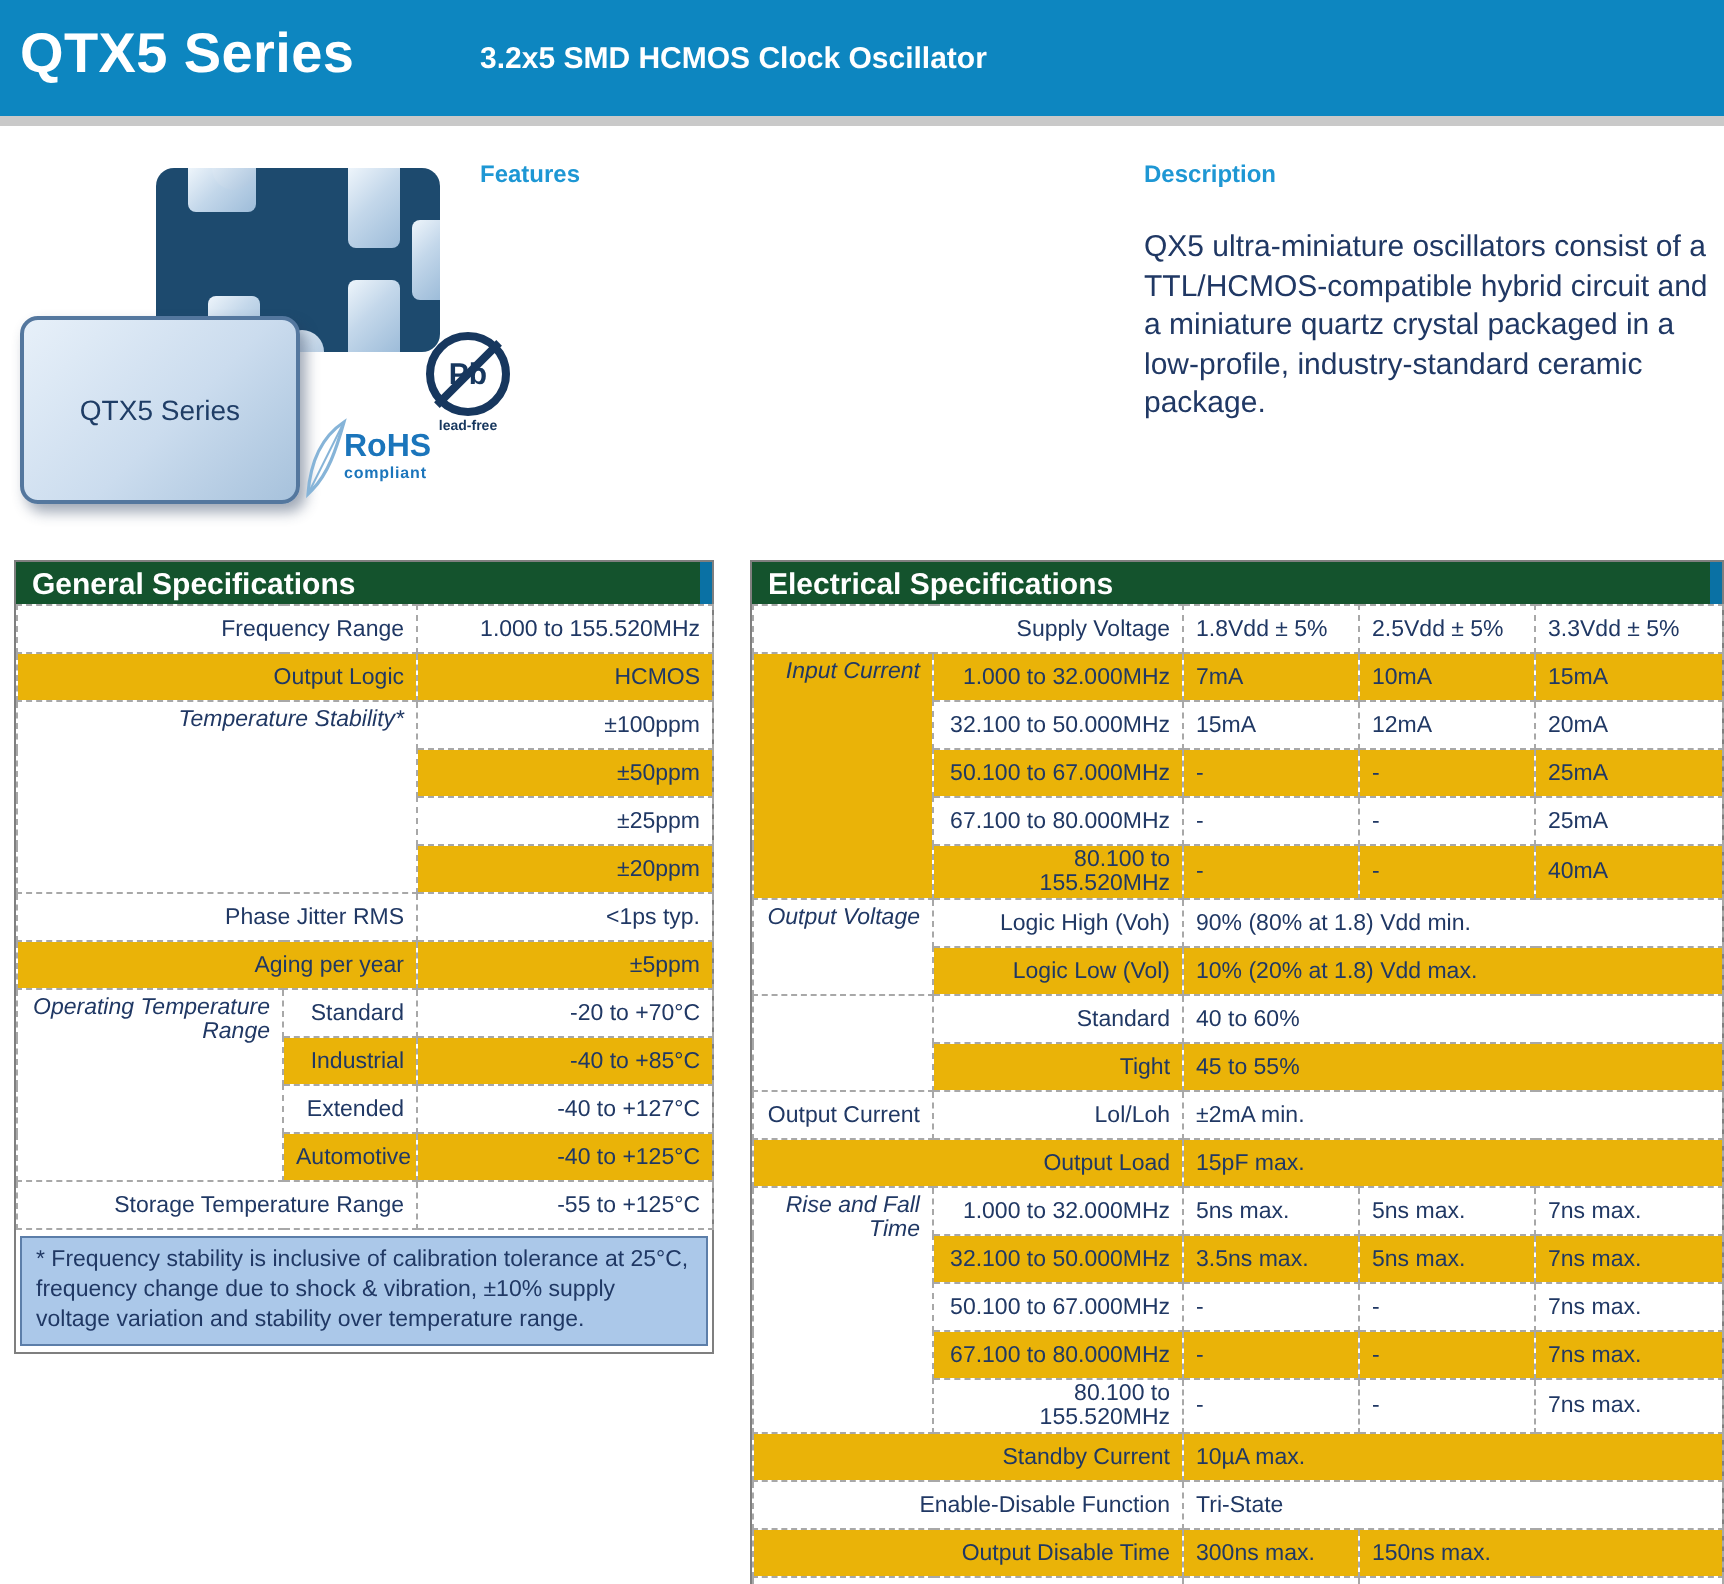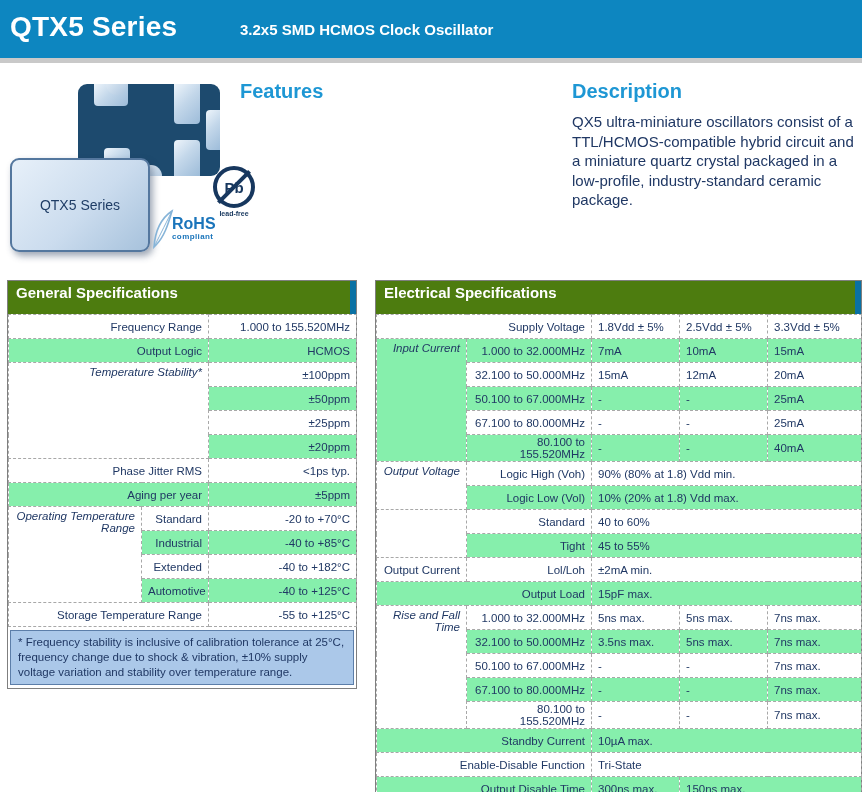--- a/index.html
+++ b/index.html
@@ -42,37 +42,37 @@
   .pb-circle{width:34px;height:34px;border:4px solid #17375e;border-radius:50%;
              margin:0 auto;position:relative;display:flex;align-items:center;
              justify-content:center;font-size:15px;font-weight:bold;color:#17375e;background:#fff;}
   .pb-circle::after{content:"";position:absolute;left:-5px;top:15px;width:44px;height:4px;
                     background:#17375e;transform:rotate(-45deg);}
   .pb-sub{font-size:7px;font-weight:bold;color:#17375e;margin-top:2px;}
 
   
   .features{position:absolute;left:240px;top:80px;width:328px;}
   .description{position:absolute;left:572px;top:80px;width:290px;}
-  h2.sec{margin:0 0 9px 0;font-size:20px;font-weight:bold;color:#1e97d4;}
+  h2.sec{margin:0 0 20px 0;font-size:12px;font-weight:bold;color:#1e97d4;}
   .features ul{margin:0;padding:0;list-style:none;}
   .features li{position:relative;padding-left:14px;font-size:15px;color:#203864;line-height:1.3;}
   .features li::before{content:"\2022";position:absolute;left:0;top:0;}
   .description p{margin:0;font-size:15px;color:#203864;line-height:1.3;}
 
   
   .table-box{position:absolute;border:1px solid #7f7f7f;background:#fff;box-sizing:border-box;}
   .general-box{left:7px;top:280px;width:350px;}
   .electrical-box{left:375px;top:280px;width:487px;}
-  .tbl-title{height:33px;background:#4d7c0f;color:#fff;font-size:15px;font-weight:bold;
+  .tbl-title{height:21px;background:#14532d;color:#fff;font-size:15px;font-weight:bold;
              line-height:23px;padding-left:8px;position:relative;}
   .tbl-title::after{content:"";position:absolute;right:0;top:0;width:6px;height:100%;background:#0a71a4;}
   table{border-collapse:collapse;table-layout:fixed;width:100%;}
   td{border:1px dashed #a8a8a8;height:21px;padding:1px 6px;font-size:11.5px;
      color:#203864;vertical-align:middle;overflow:hidden;background:#fff;}
-  tr.shaded td{background:#86efac;margin-top:16px;}
+  tr.shaded td{background:#eab308;margin-top:16px;}
   td.left{text-align:right}
   td.right{text-align:right}
   td.center{text-align:left}
   td.vtop{vertical-align:top;padding-top:3px;font-style:italic;}
   .footnote{margin:3px 2px;border:1px solid #5c7ea9;background:#abc8e9;
             padding:4px 7px;font-size:11.5px;color:#203864;line-height:1.3;}
 </style>
 </head>
 <body>
 
@@ -164,21 +164,21 @@
             <td rowspan="4" class="vtop left">Operating Temperature Range</td>
             <td class="left">Standard</td>
             <td class="left">-20 to +70°C</td>
           </tr>
           <tr class="shaded">
             <td class="left">Industrial</td>
             <td class="left">-40 to +85°C</td>
           </tr>
           <tr>
             <td class="left">Extended</td>
-            <td class="left">-40 to +182°C</td>
+            <td class="left">-40 to +127°C</td>
           </tr>
           <tr class="shaded">
             <td class="left">Automotive</td>
             <td class="left">-40 to +125°C</td>
           </tr>
           <tr>
             <td colspan="2" class="left">Storage Temperature Range</td>
             <td class="left">-55 to +125°C</td>
           </tr>
         </tbody>

